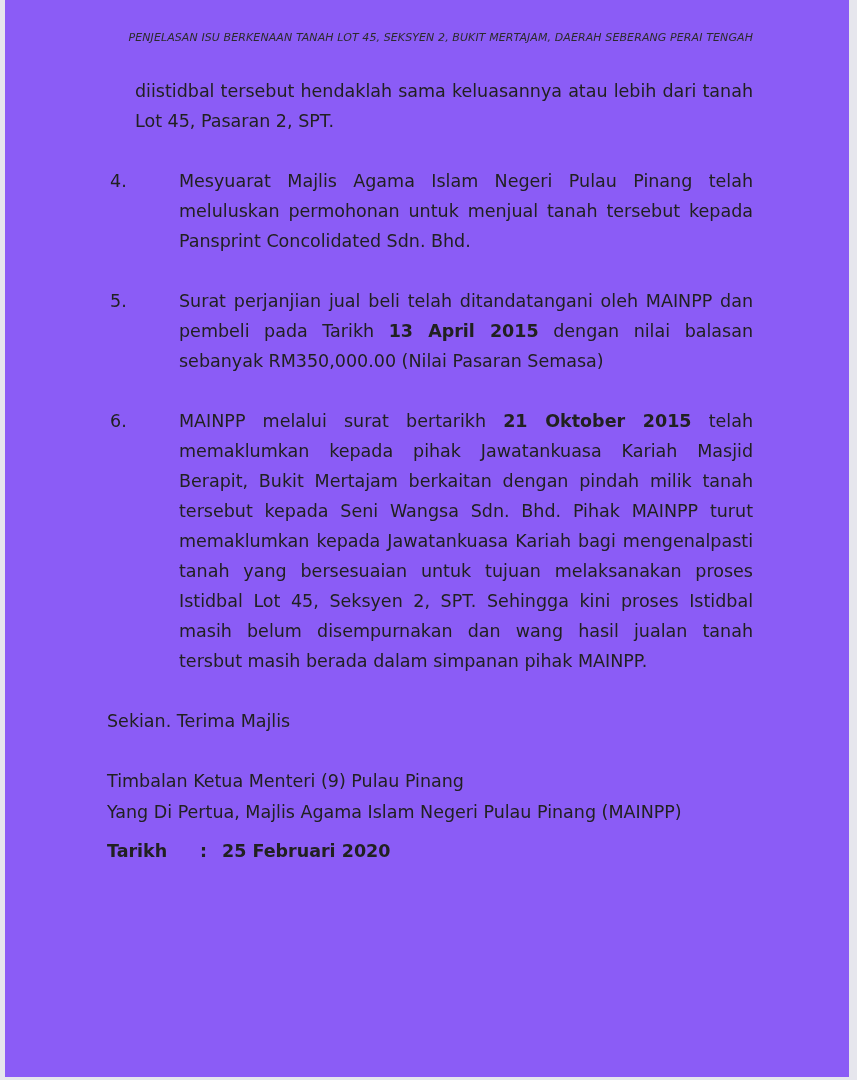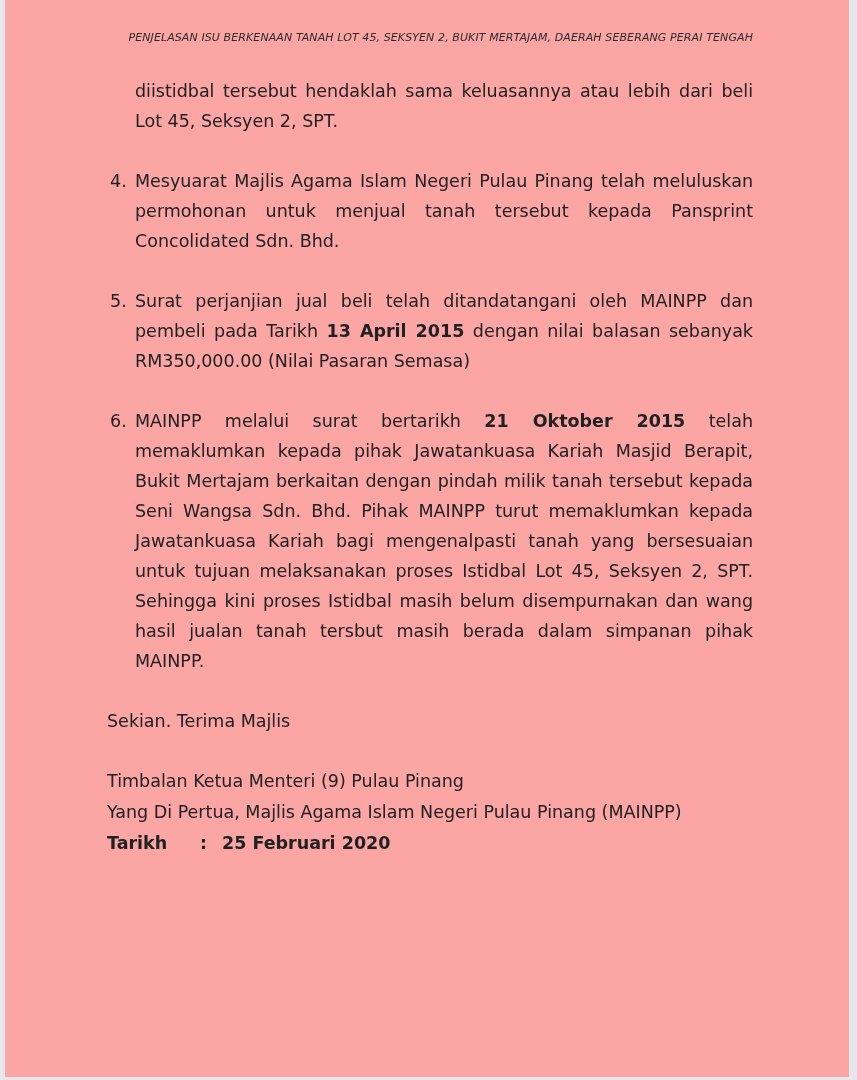--- a/index.html
+++ b/index.html
@@ -7,21 +7,21 @@
     width:857px;height:1080px;
     background:#e6e6ed;               
     font-family:"DejaVu Sans","Liberation Sans",sans-serif;
     color:#212121;
     overflow:hidden;
     position:relative;
   }
   .paper{
     position:absolute;
     left:5px; right:8px; top:0; bottom:3px;
-    background:#fca5a5;
+    background:#8b5cf6;
   }
   .doc{
     position:absolute;
     left:102px;               
     top:30px;
     width:646px;
     font-size:17.5px;
     line-height:30px;
   }
   .running-header{
@@ -42,38 +42,39 @@
   .item{ display:flex; }
   .item-num{
     flex:none;
     width:28px;
     box-sizing:border-box;
     padding-left:3px;
   }
   .item-body{
     flex:1;
     text-align:justify;
+    margin-left:44px;
   }
   .item-body b, .hanging-para b{ font-weight:bold; }
   .closing{ }
   .sig{ line-height:31px; }
   .sig-name{ font-weight:bold; }
-  .date-line{ font-weight:bold; }
+  .date-line{ font-weight:bold;margin-top:8px; }
   .date-label{ display:inline-block; width:93px; }
   .date-colon{ display:inline-block; width:22px; }
 </style>
 </head>
 <body>
 
 <div class="paper">
   <div class="doc">
 
     <div class="running-header block">PENJELASAN ISU BERKENAAN TANAH LOT 45, SEKSYEN 2, BUKIT MERTAJAM, DAERAH SEBERANG PERAI TENGAH</div>
 
-    <div class="hanging-para block">diistidbal tersebut hendaklah sama keluasannya atau lebih dari beli Lot 45, Seksyen 2, SPT.</div>
+    <div class="hanging-para block">diistidbal tersebut hendaklah sama keluasannya atau lebih dari tanah Lot 45, Pasaran 2, SPT.</div>
 
     <div class="item block">
       <div class="item-num">4.</div>
       <div class="item-body"><span>Mesyuarat Majlis Agama Islam Negeri Pulau Pinang telah meluluskan permohonan untuk menjual tanah tersebut kepada Pansprint Concolidated Sdn. Bhd.</span></div>
     </div>
 
     <div class="item block">
       <div class="item-num">5.</div>
       <div class="item-body"><span>Surat perjanjian jual beli telah ditandatangani oleh MAINPP dan pembeli pada Tarikh </span><b>13 April 2015</b><span> dengan nilai balasan sebanyak RM350,000.00 (Nilai Pasaran Semasa)</span></div>
     </div>

